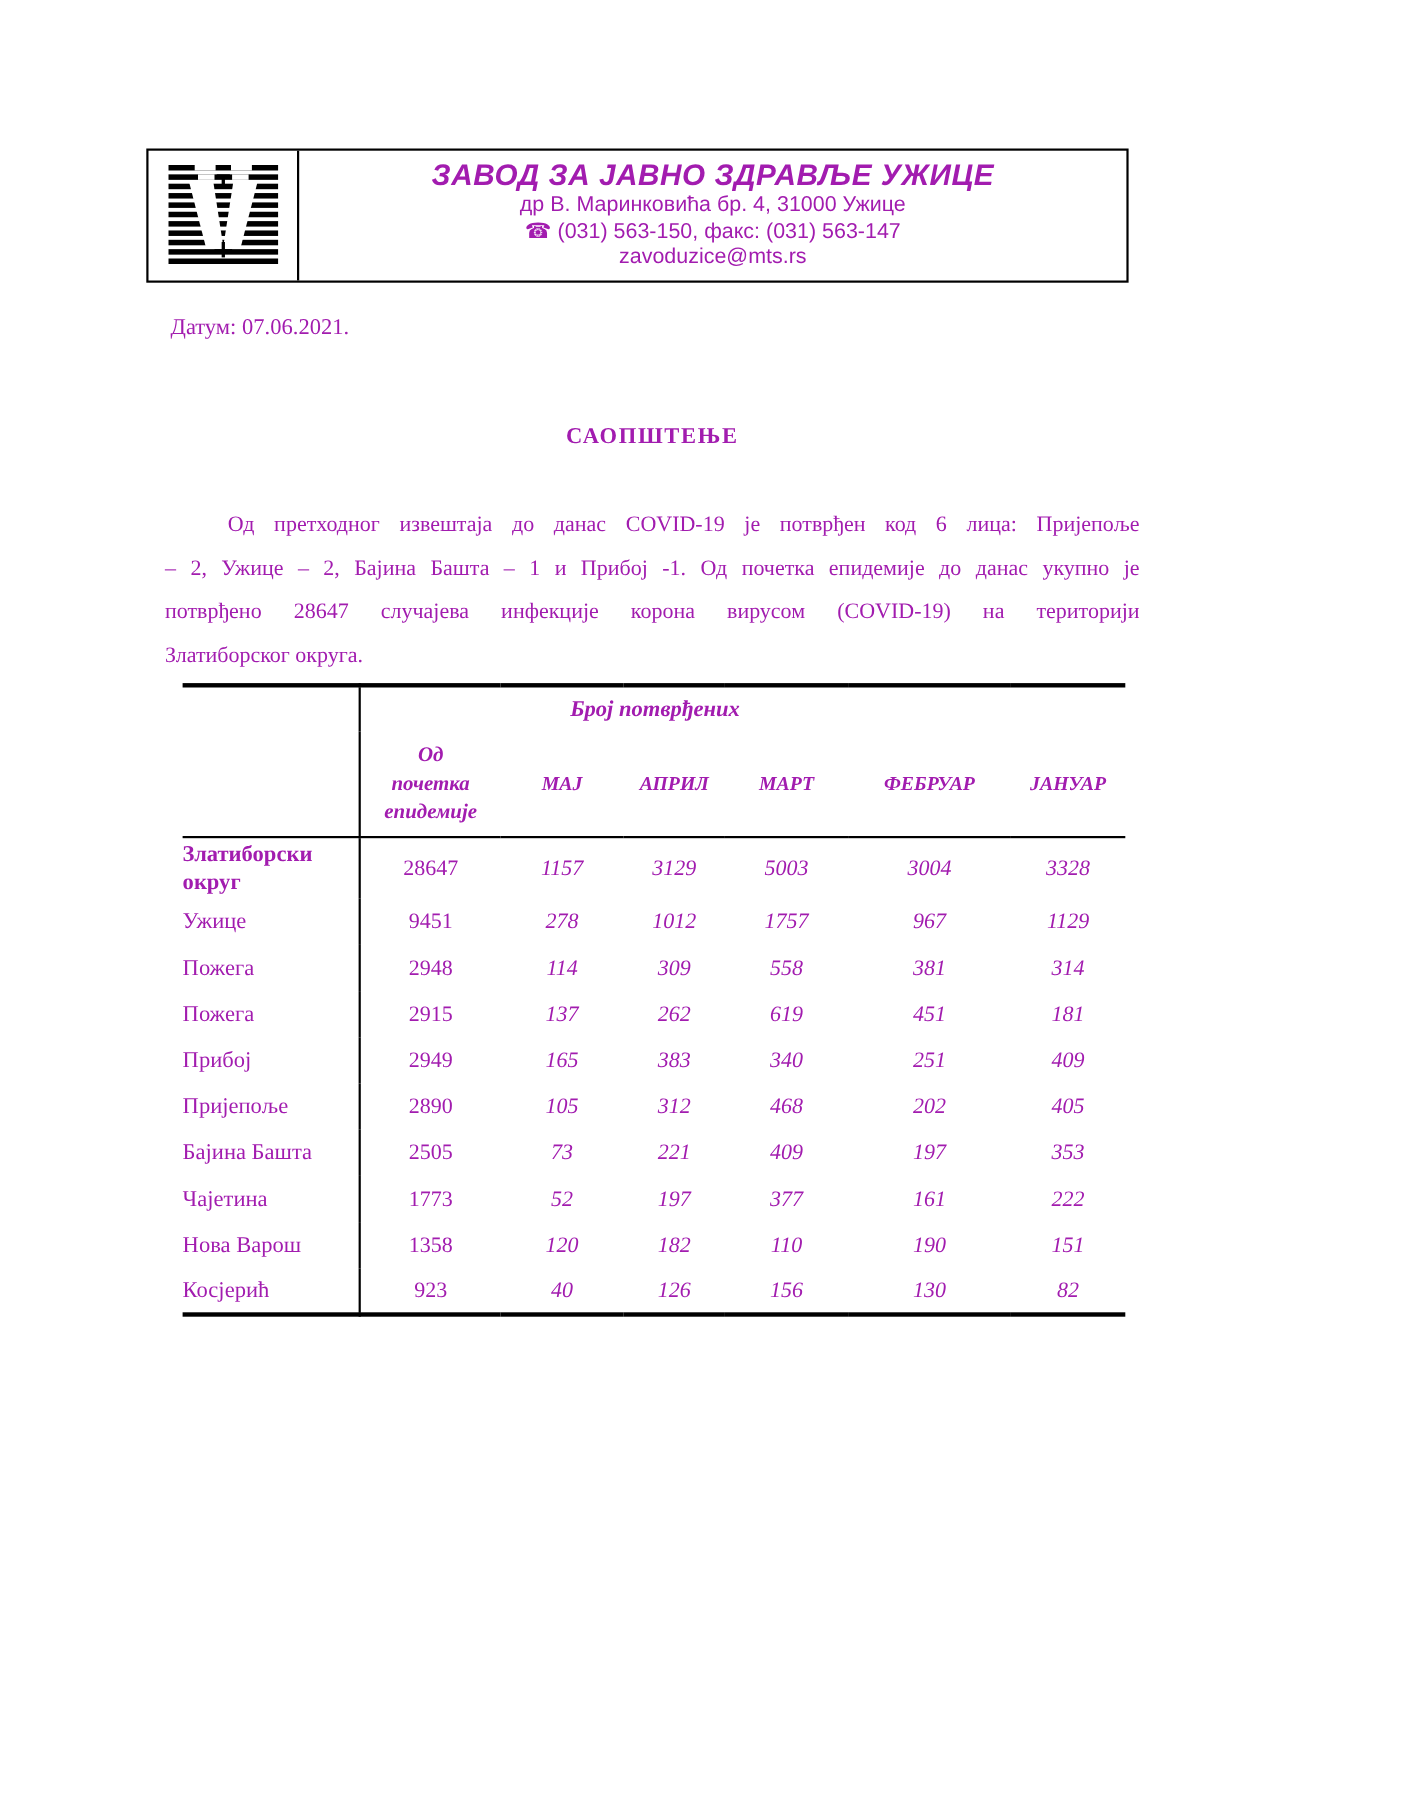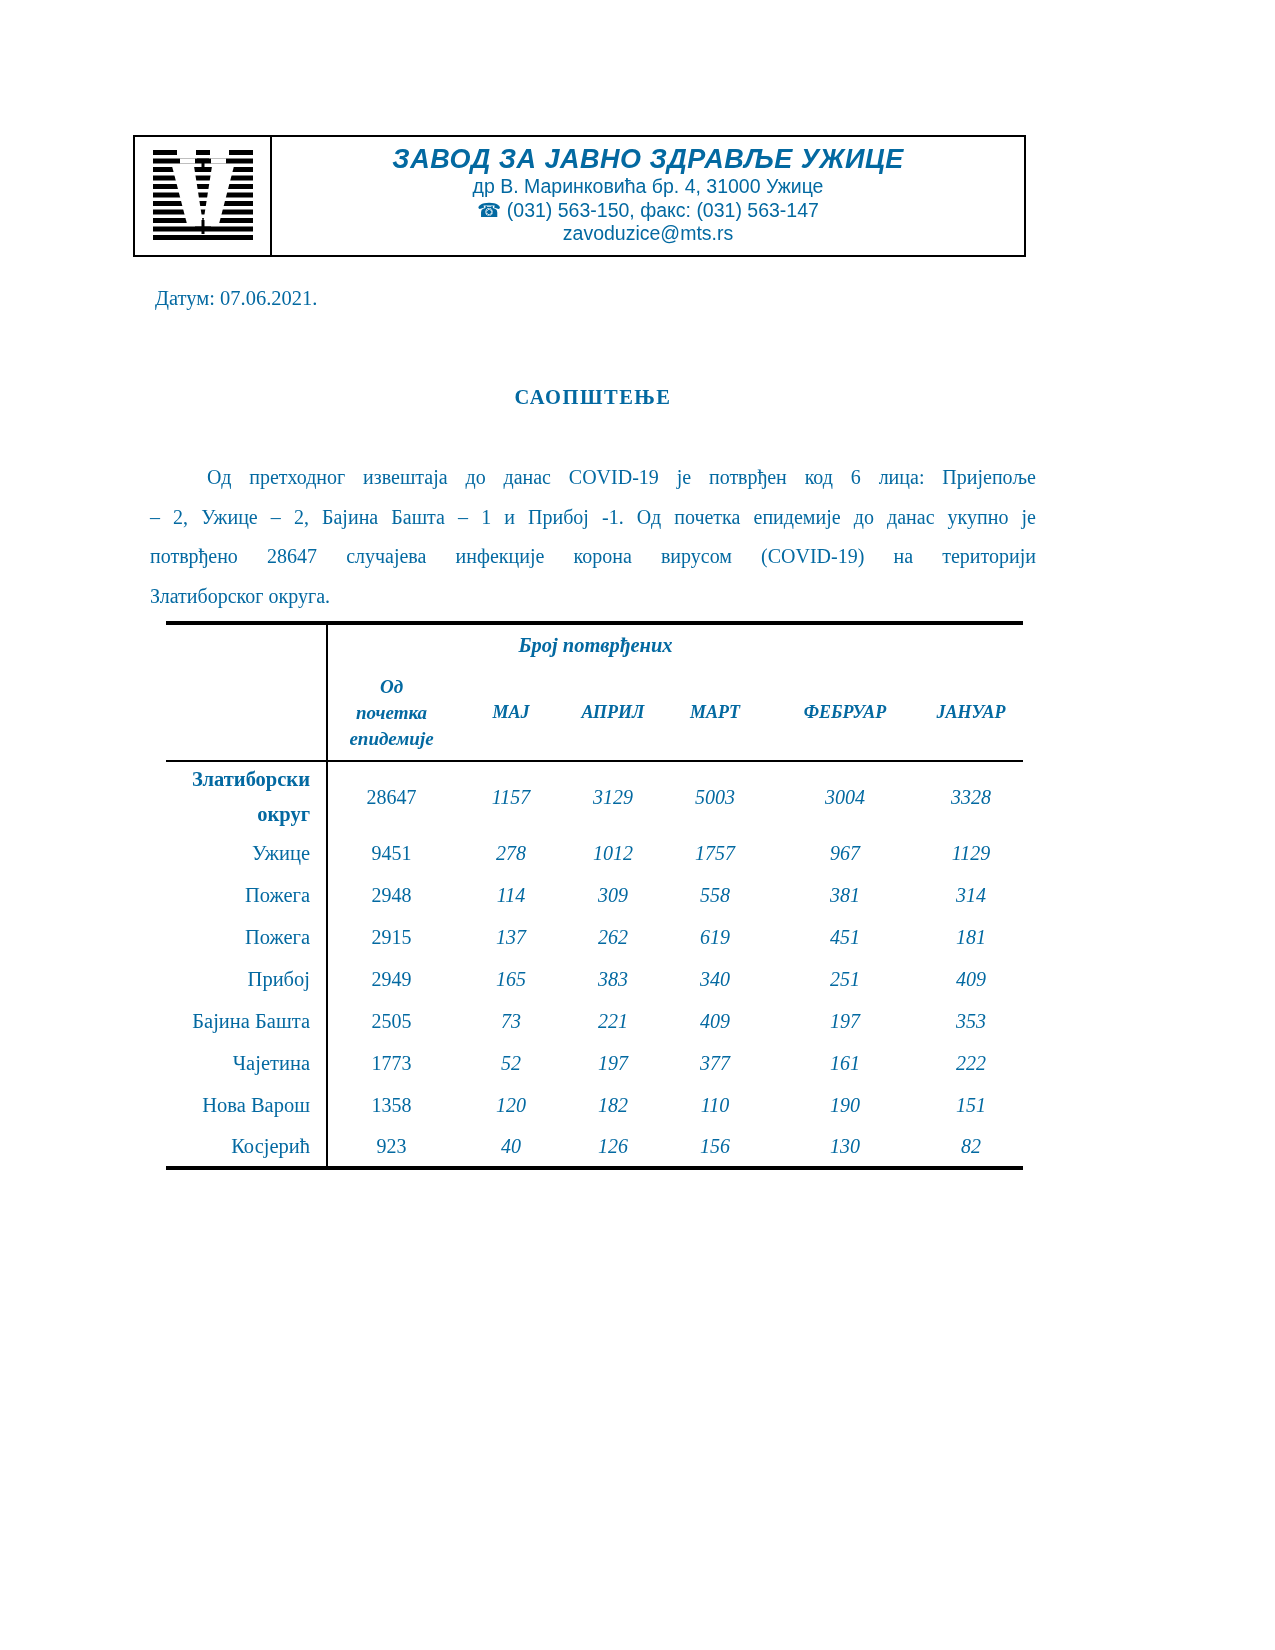--- a/index.html
+++ b/index.html
@@ -1,21 +1,21 @@
 <!DOCTYPE html>
 <html><head>
 <meta charset="utf-8">
 <style>
   * { margin:0; padding:0; box-sizing:border-box; }
   html,body { background:#ffffff; }
   .page {
     position:relative;
     width:1275px; height:1650px;
     background:#ffffff;
-    color:#0369a1;
+    color:#a21caf;
     font-family:"Liberation Serif", serif;
     overflow:hidden;
   }
 
   
   .letterhead {
     position:absolute; left:133px; top:135px;
     width:893px; height:122px;
     border:2px solid #000;
     display:flex;
@@ -82,22 +82,22 @@
     font-size:18px;
   }
   .colh-epid {
     font-size:19px; white-space:pre-line; line-height:26px;
     text-align:center; font-weight:bold; font-style:italic;
   }
 
   .covid-table tbody tr { height:42px; }
   .covid-table tbody tr.total-row { height:56px; font-weight:bold; }
   .name {
-    text-align:right; font-size:20.5px; padding-right:16px;
-    line-height:35px;
+    text-align:left; font-size:20.5px; padding-right:16px;
+    line-height:25px;
   }
   .val { text-align:center; font-size:20px; }
   .month-col { font-style:italic; }
   .total-row .val { font-weight:normal; }
 </style>
 </head>
 <body>
 
 <div class="page">
 
@@ -222,20 +222,29 @@
         <tr>
           <td class="c0 name">Прибој</td>
           <td class="val start-col">2949</td>
           <td class="val month-col">165</td>
           <td class="val month-col">383</td>
           <td class="val month-col">340</td>
           <td class="val month-col">251</td>
           <td class="val month-col">409</td>
         </tr>
         <tr>
+          <td class="c0 name">Пријепоље</td>
+          <td class="val start-col">2890</td>
+          <td class="val month-col">105</td>
+          <td class="val month-col">312</td>
+          <td class="val month-col">468</td>
+          <td class="val month-col">202</td>
+          <td class="val month-col">405</td>
+        </tr>
+        <tr>
           <td class="c0 name">Бајина Башта</td>
           <td class="val start-col">2505</td>
           <td class="val month-col">73</td>
           <td class="val month-col">221</td>
           <td class="val month-col">409</td>
           <td class="val month-col">197</td>
           <td class="val month-col">353</td>
         </tr>
         <tr>
           <td class="c0 name">Чајетина</td>

